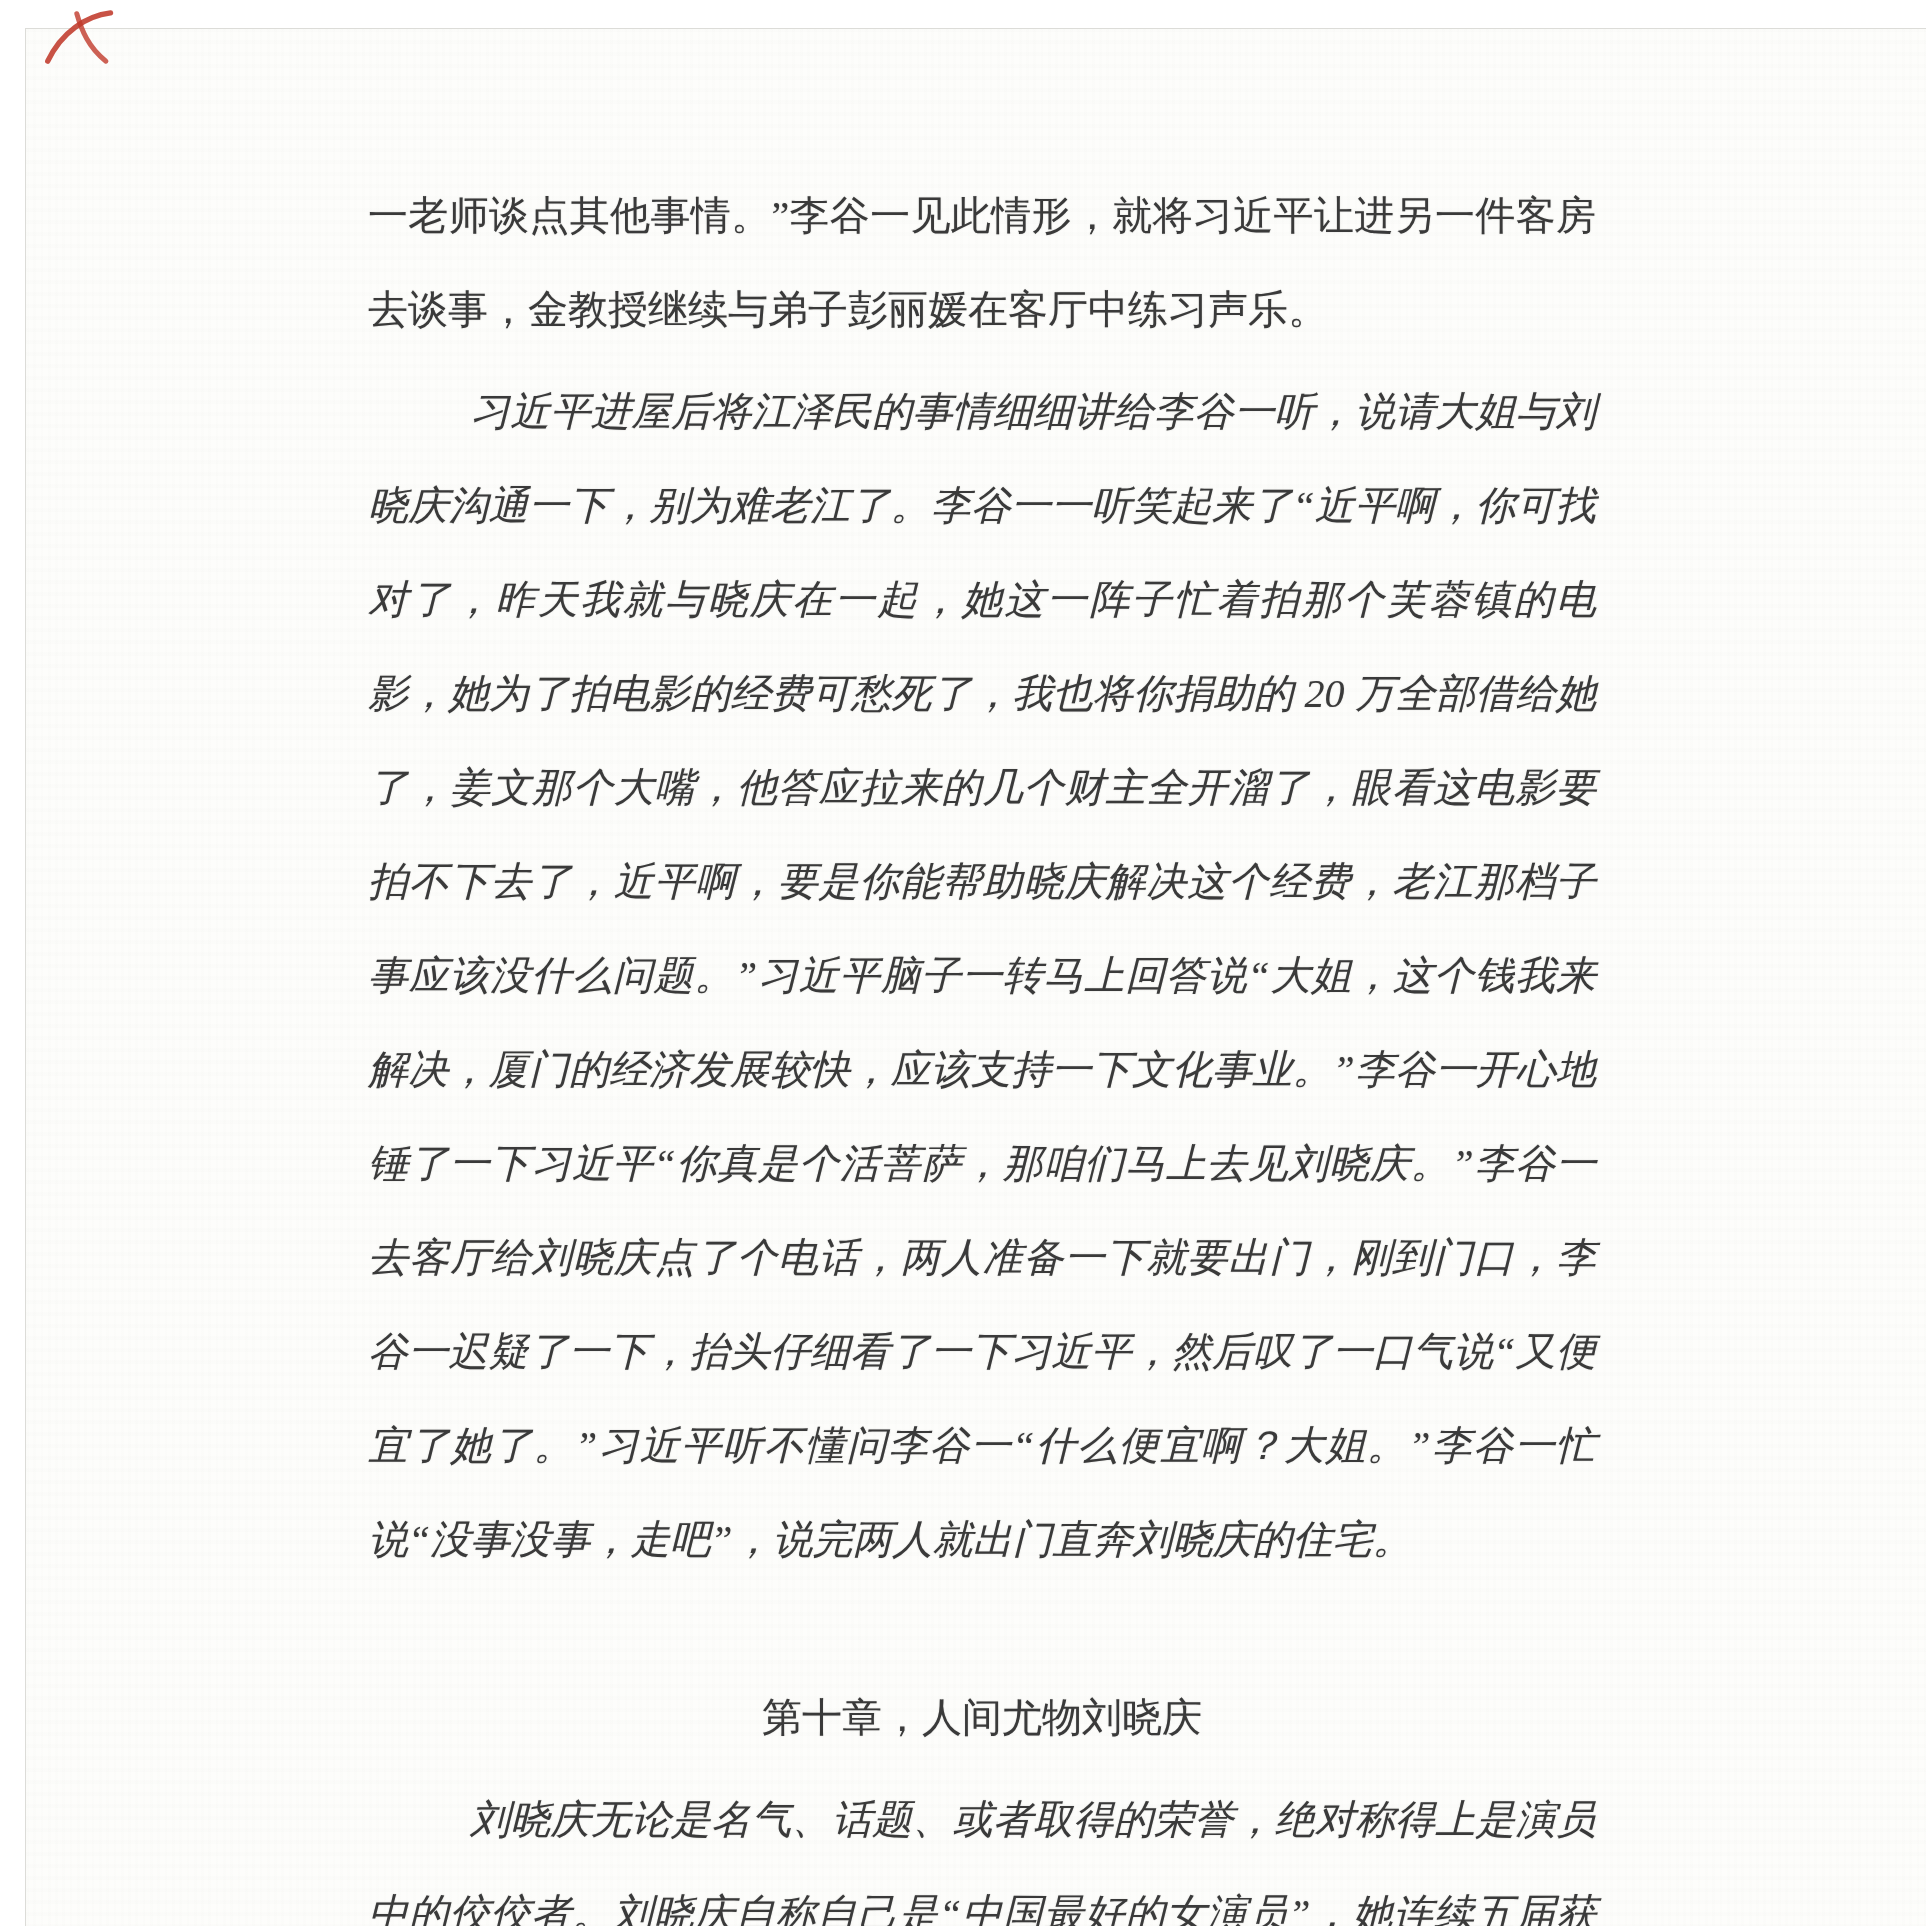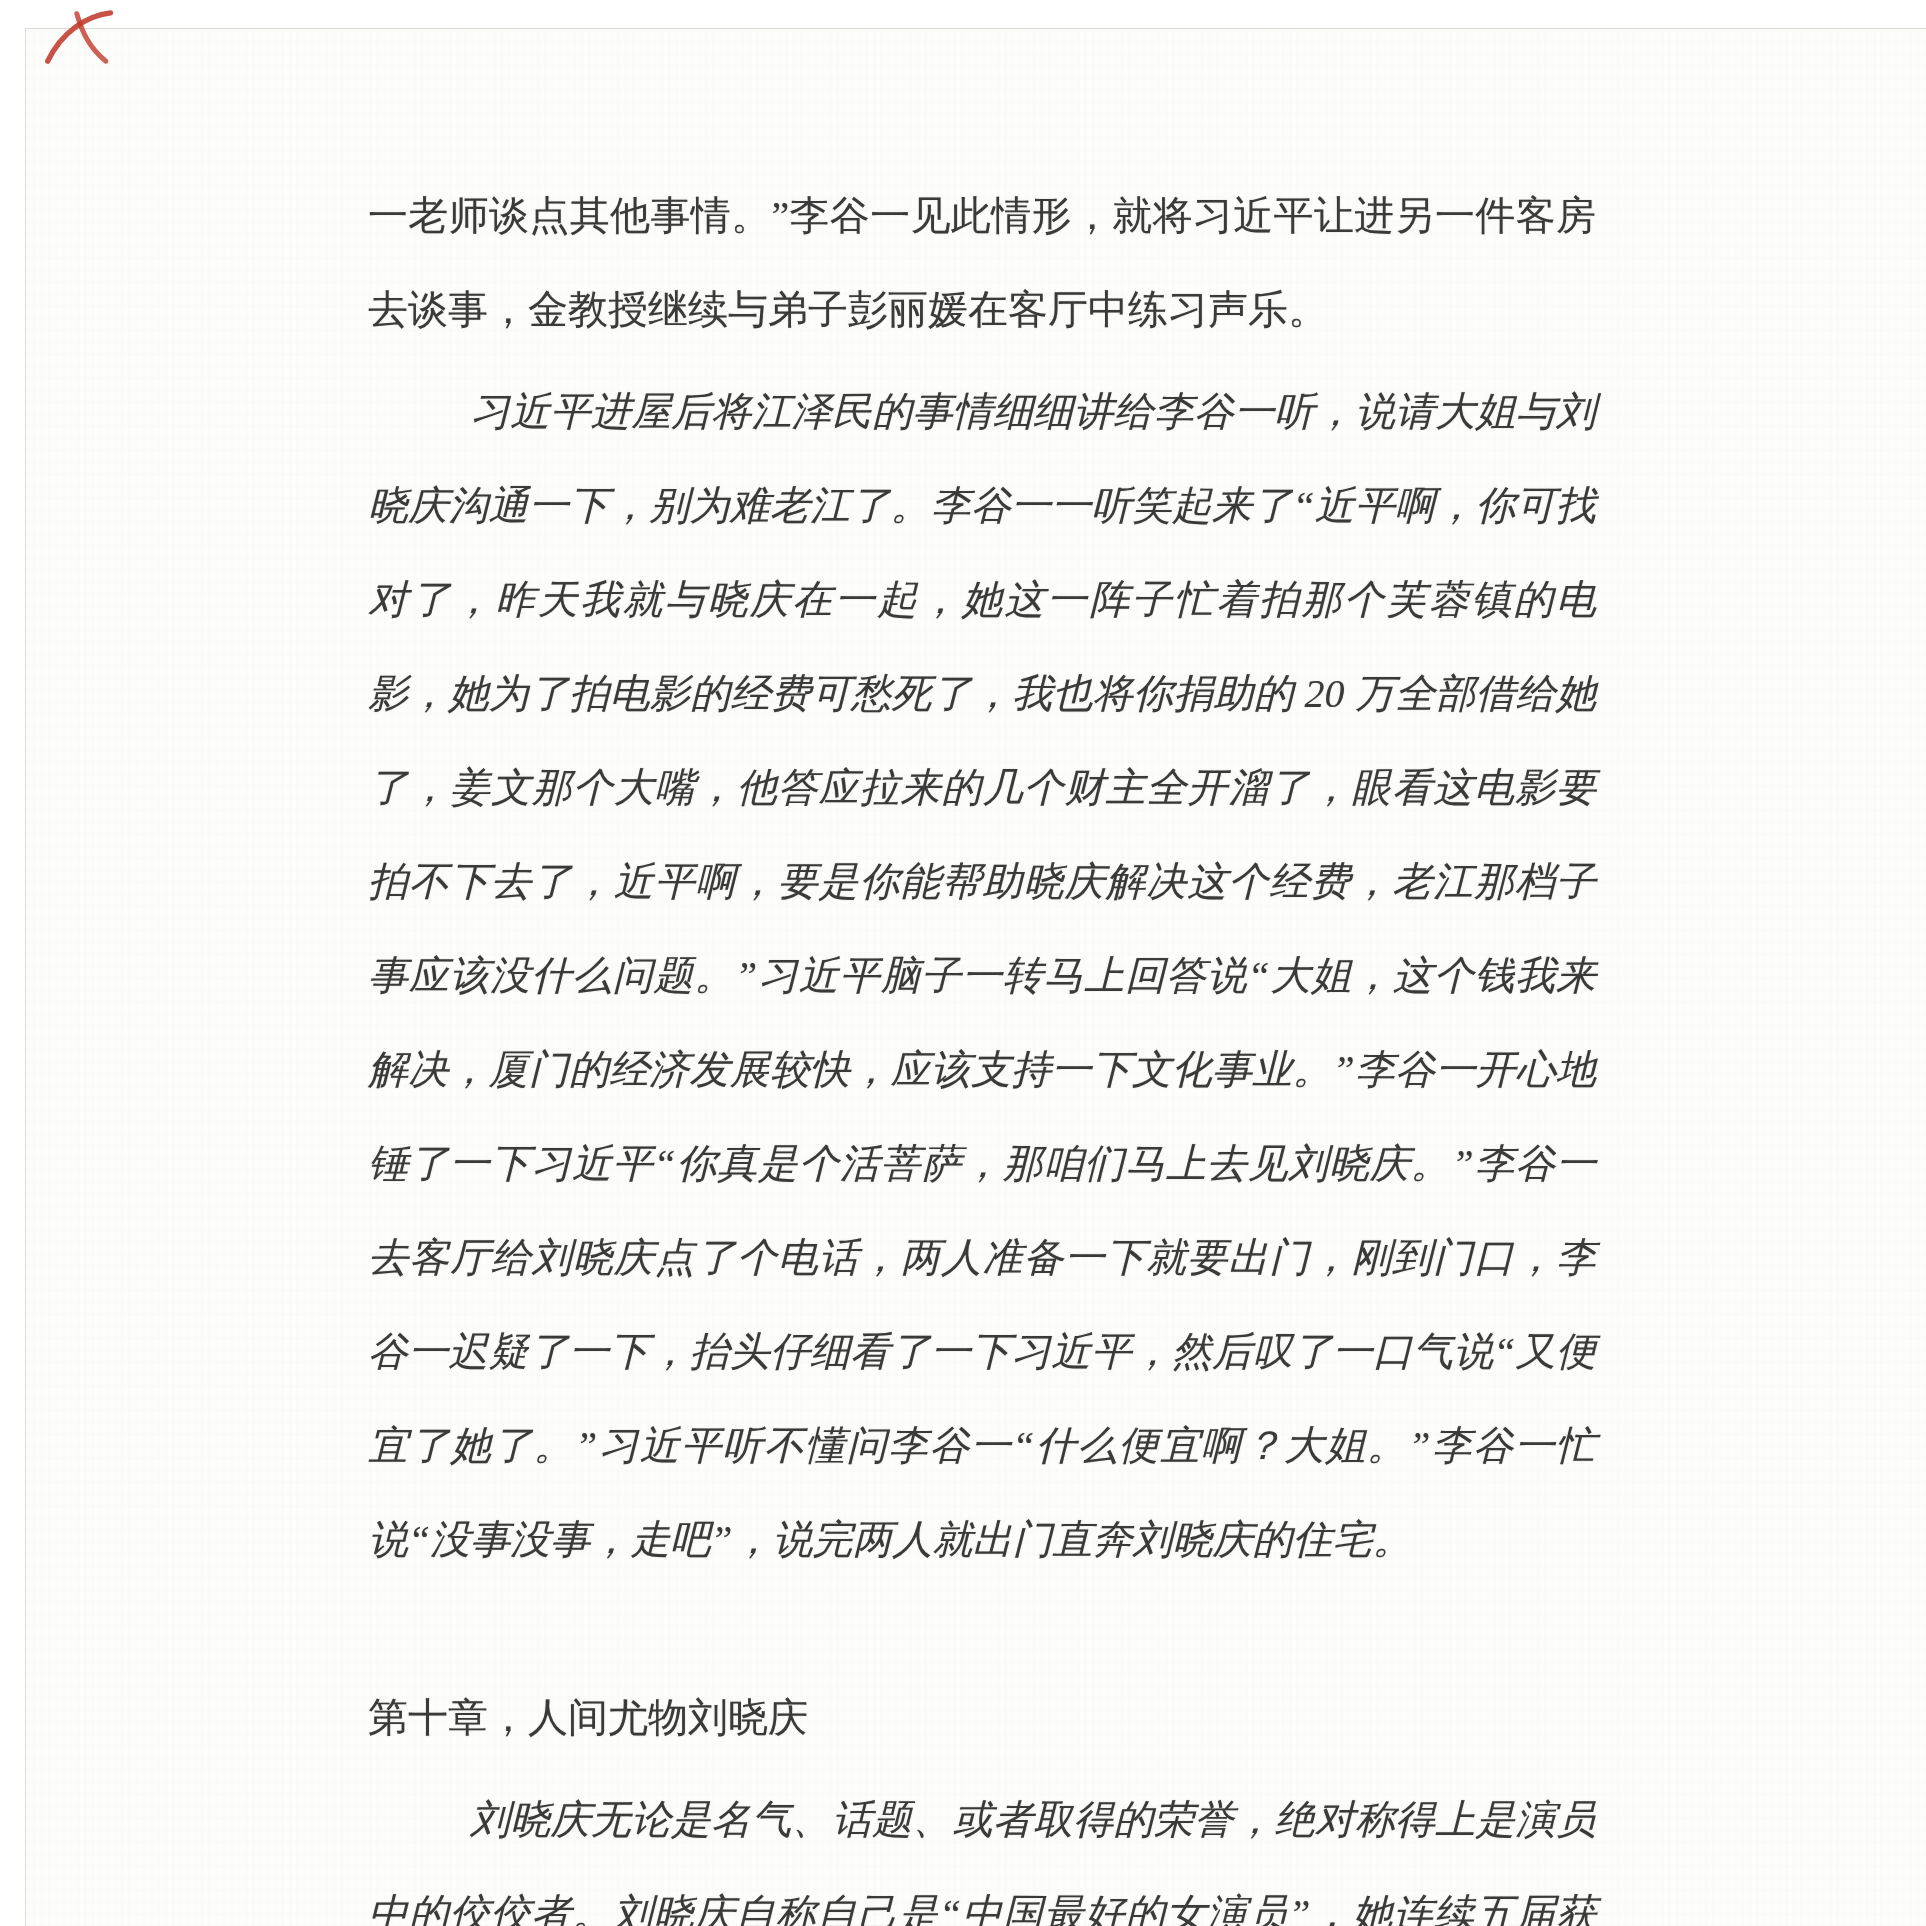--- a/index.html
+++ b/index.html
@@ -59,21 +59,21 @@
     margin: 8px;
     padding: 0;
   }
   .para-indent {
     text-indent: 2.55em;
     font-style: italic;
   }
   .chapter-heading {
     margin-top: 84px !important;
     padding-left: 21.6px;
-    text-align: left;
+    text-align: center;
   }
 </style>
 </head>
 <body>
 
 <div class="paper"></div>
 
 <svg class="red-mark" viewBox="0 0 210 175" xmlns="http://www.w3.org/2000/svg">
   <path d="M22,152 C58,76 122,34 186,26" fill="none" stroke-width="14" stroke-linecap="round" opacity="0.88" stroke="#c03a2b"></path>
   <path d="M98,28 C110,70 128,116 174,152" fill="none" stroke-width="13" stroke-linecap="round" opacity="0.8" stroke="#c03a2b"></path>

